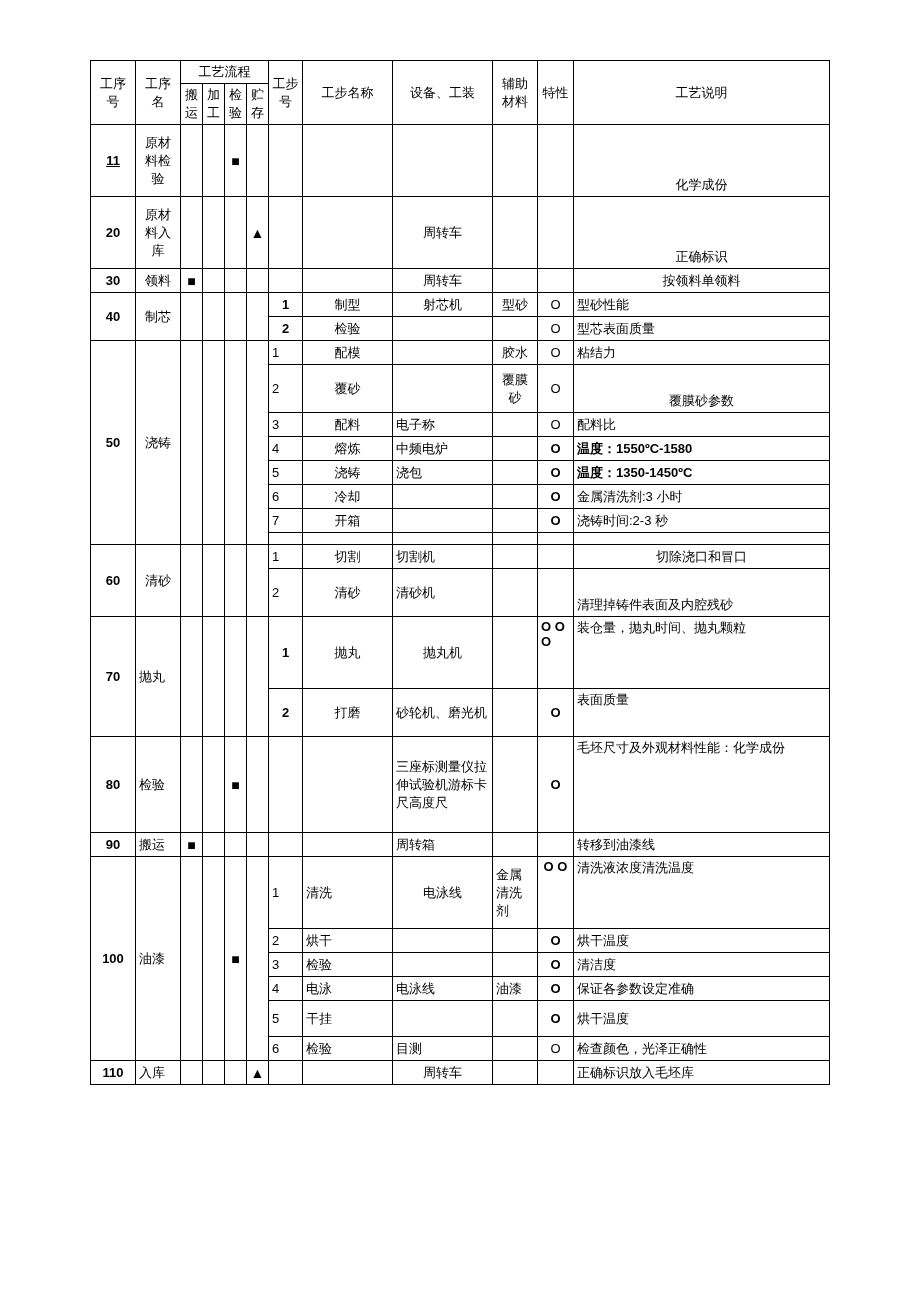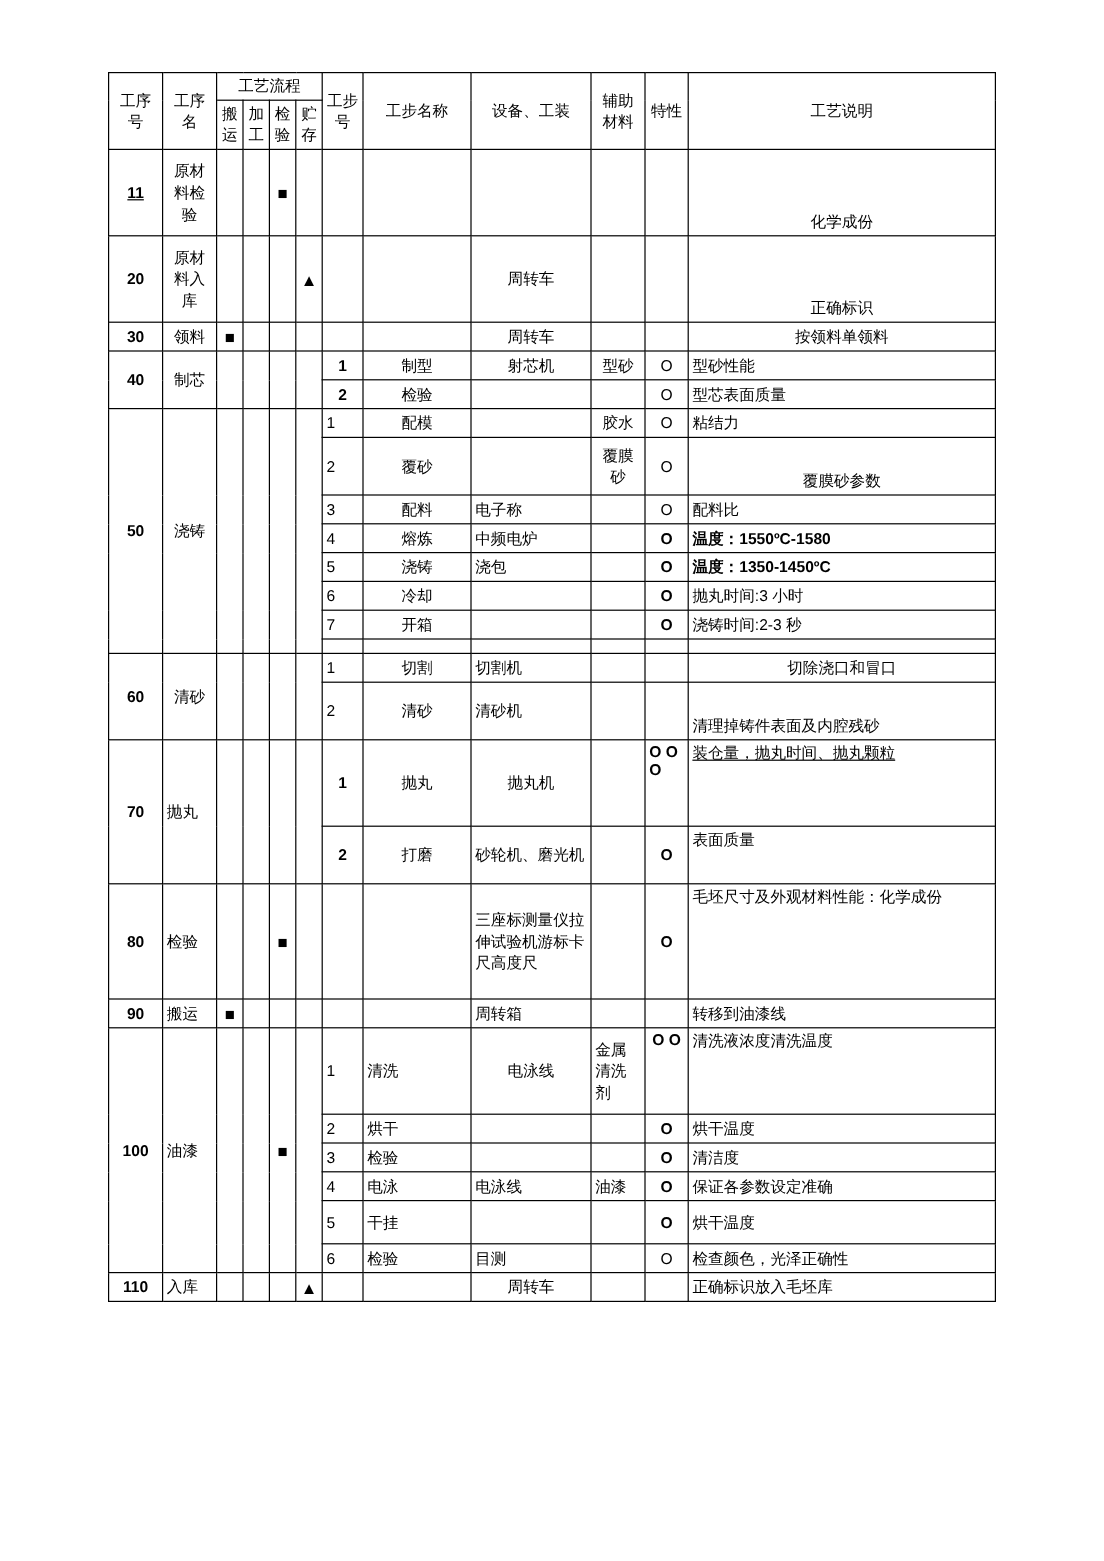--- a/index.html
+++ b/index.html
@@ -185,21 +185,21 @@
         <td></td>
         <td class="bold">O</td>
         <td class="left bold">温度：1350-1450ºC</td>
       </tr>
       <tr style="height: 24px;">
         <td class="left">6</td>
         <td>冷却</td>
         <td></td>
         <td></td>
         <td class="bold">O</td>
-        <td class="left">抛丸时间:3 小时</td>
+        <td class="left">金属清洗剂:3 小时</td>
       </tr>
       <tr style="height: 24px;">
         <td class="left">7</td>
         <td>开箱</td>
         <td></td>
         <td></td>
         <td class="bold">O</td>
         <td class="left">浇铸时间:2-3 秒</td>
       </tr>
       <tr style="height: 12px;">
@@ -237,21 +237,21 @@
         <td rowspan="2" class="left">抛丸</td>
         <td rowspan="2"></td>
         <td rowspan="2"></td>
         <td rowspan="2"></td>
         <td rowspan="2"></td>
         <td class="bold">1</td>
         <td>抛丸</td>
         <td>抛丸机</td>
         <td></td>
         <td class="bold left" style="vertical-align: top;">O OO</td>
-        <td class="left" style="vertical-align: top; text-decoration: underline;">装仓量，抛丸时间、抛丸颗粒</td>
+        <td class="left" style="vertical-align: top;">装仓量，抛丸时间、抛丸颗粒</td>
       </tr>
       <tr style="height: 48px;">
         <td class="bold">2</td>
         <td>打磨</td>
         <td class="left">砂轮机、磨光机</td>
         <td></td>
         <td class="bold">O</td>
         <td class="left" style="vertical-align: top;">表面质量</td>
       </tr>
       <tr style="height: 96px;">

